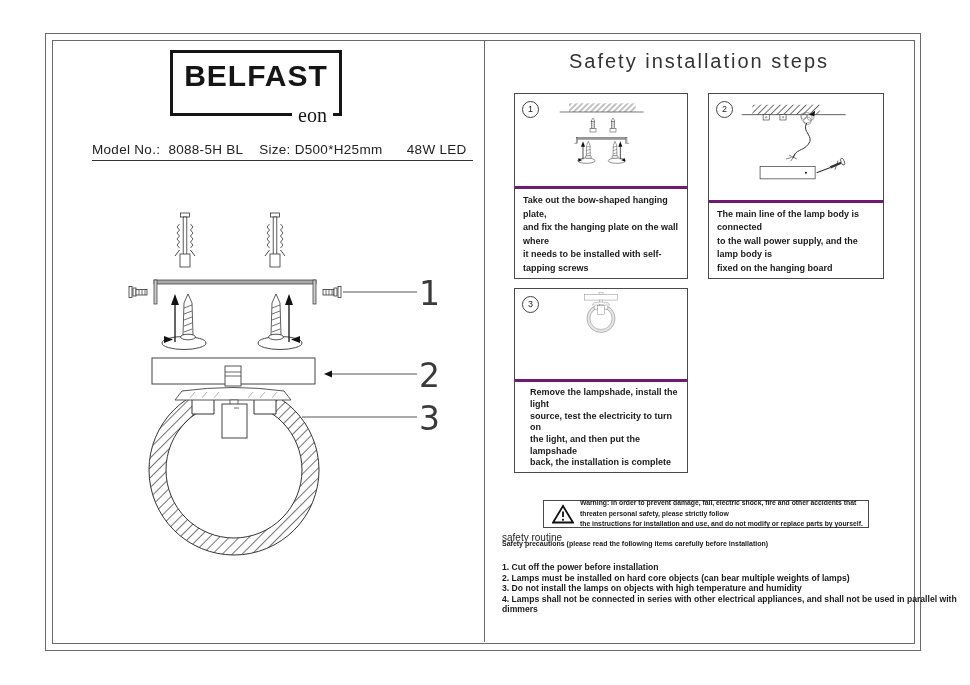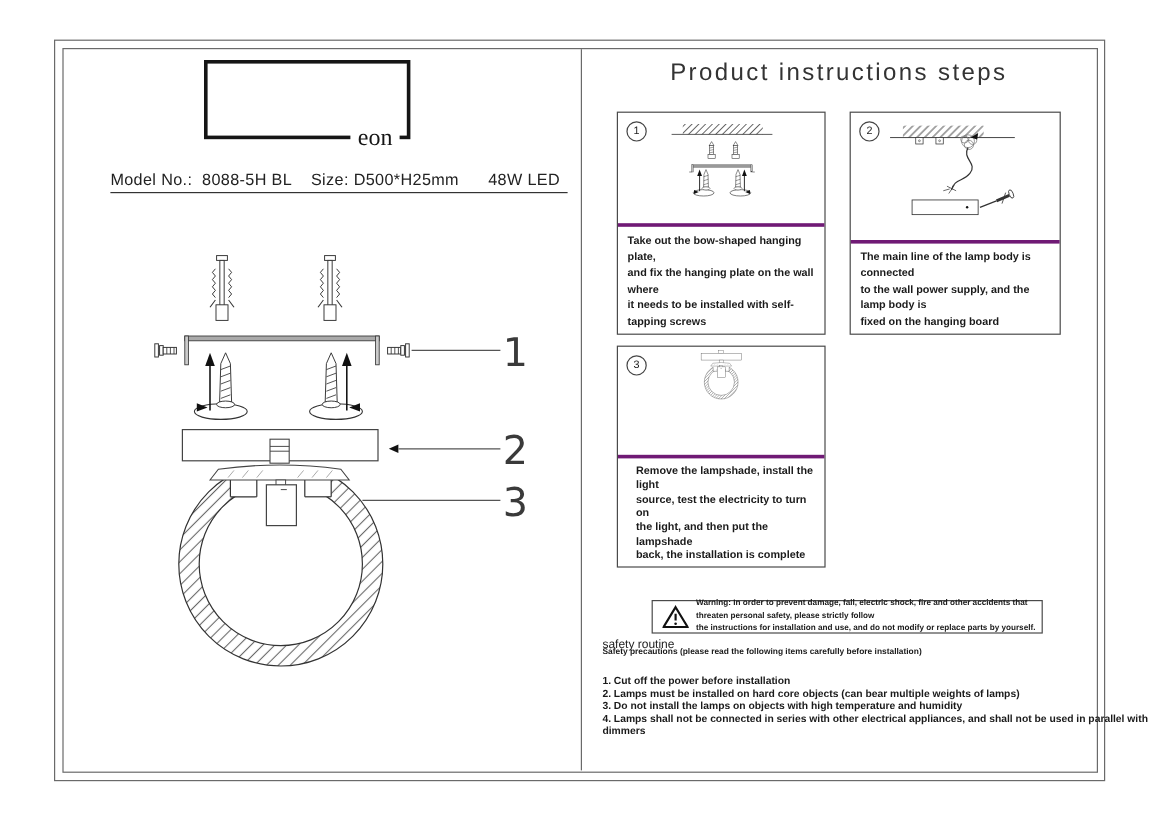--- a/index.html
+++ b/index.html
@@ -52,20 +52,21 @@
   svg line,svg polyline{stroke-linecap:butt;}
 </style>
 </head>
 <body>
 
 <div class="abs border-outer"></div>
 <div class="abs border-inner"></div>
 <div class="abs divider"></div>
 
 <div class="abs logo-box">
+  <div class="logo-name">BELFAST</div>
   <div class="logo-sub">eon</div>
 </div>
 
 <div class="abs model-line">Model No.:  8088-5H BL    Size: D500*H25mm      48W LED</div>
 
 <svg class="abs main-diagram" viewBox="0 0 330 355">
   <defs>
     <pattern id="hatchL" width="7" height="7" patternUnits="userSpaceOnUse" patternTransform="rotate(-45)">
       <line x1="0" y1="3.5" x2="7" y2="3.5" stroke="#666" stroke-width="0.9"></line>
     </pattern>
@@ -182,21 +183,21 @@
     <polygon points="206,166 214,162.5 214,169.5" fill="#111"></polygon>
     <line x1="214" y1="166" x2="299" y2="166" stroke="#555" stroke-width="1"></line>
     <text x="301" y="179" class="diagram-label">2</text>
   </g>
   <g>
     <line x1="184" y1="209" x2="299" y2="209" stroke="#555" stroke-width="1"></line>
     <text x="301" y="222" class="diagram-label">3</text>
   </g>
 </svg>
 
-<div class="abs page-title">Product instructions steps</div>
+<div class="abs page-title">Safety installation steps</div>
 
 <div class="abs step-box step-1">
   <span class="step-num">1</span>
   <div class="step-diagram">
     <svg viewBox="0 0 172 138">
       <defs>
         <pattern id="hatchA" width="6" height="6" patternUnits="userSpaceOnUse" patternTransform="rotate(-45)">
           <line x1="0" y1="3" x2="6" y2="3" stroke="#444" stroke-width="1"></line>
         </pattern>
       </defs>

